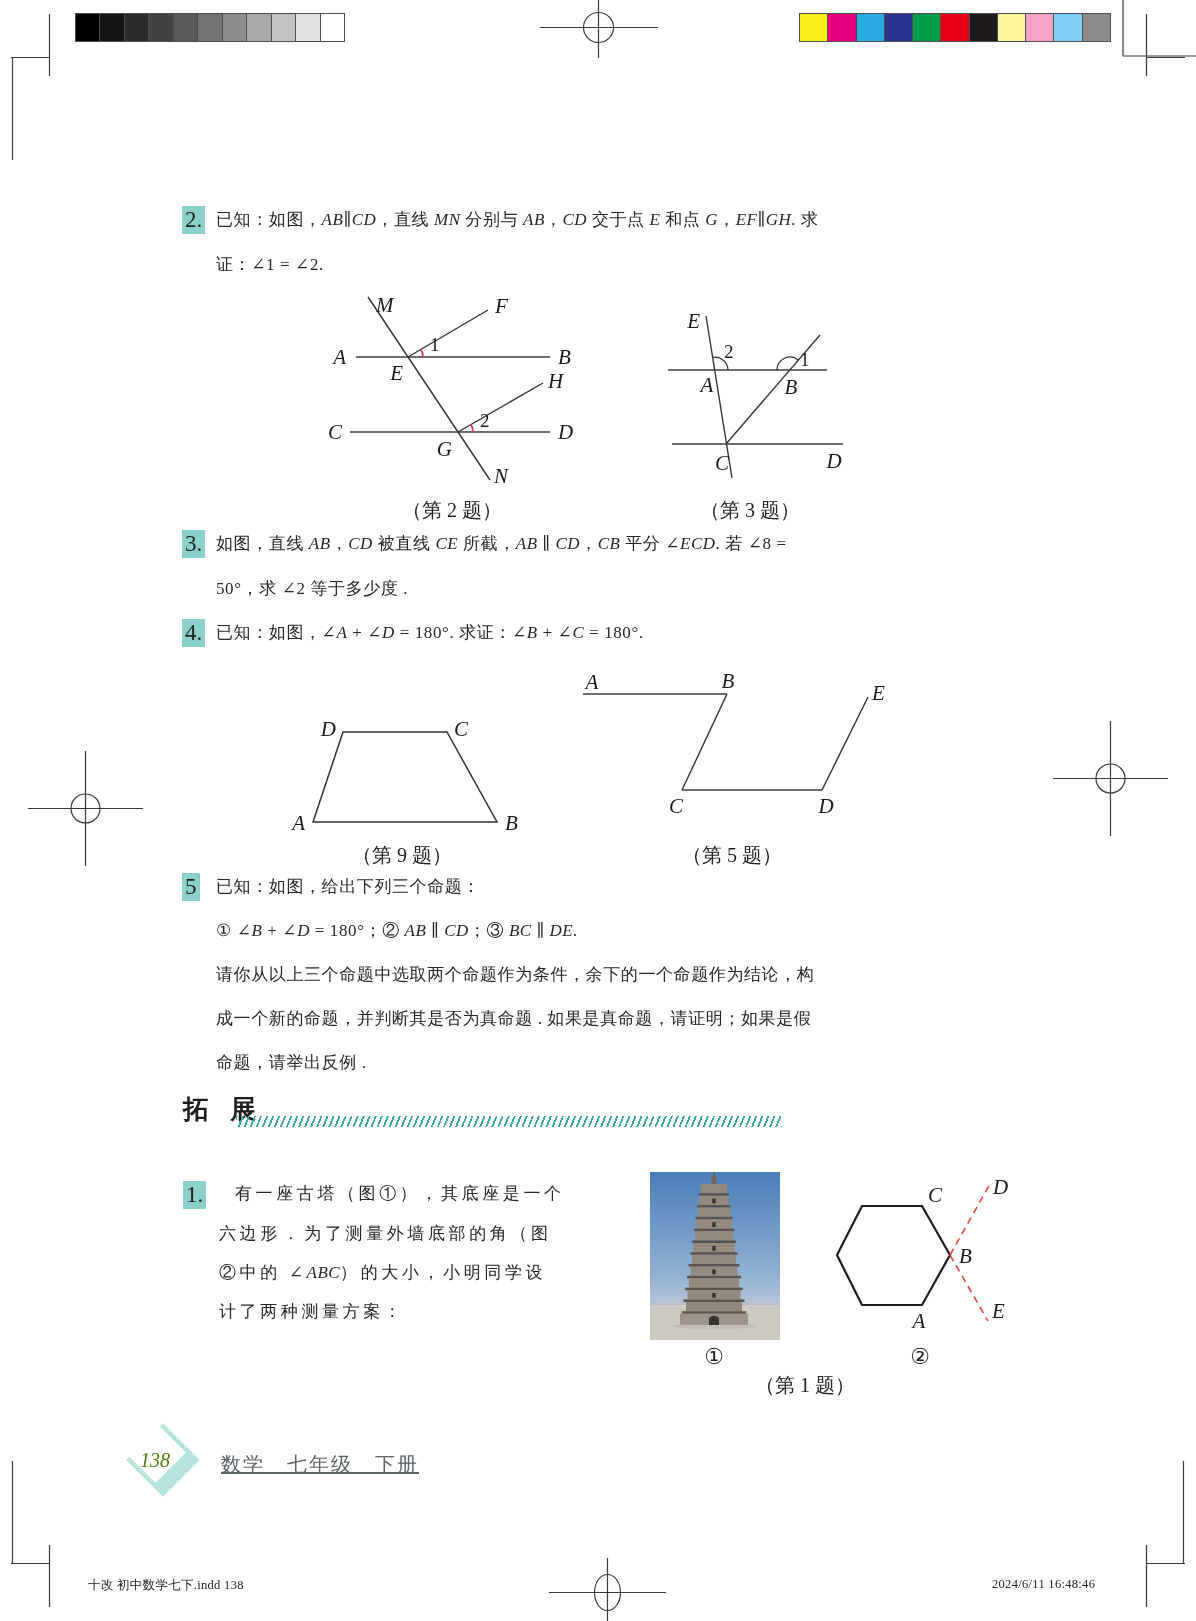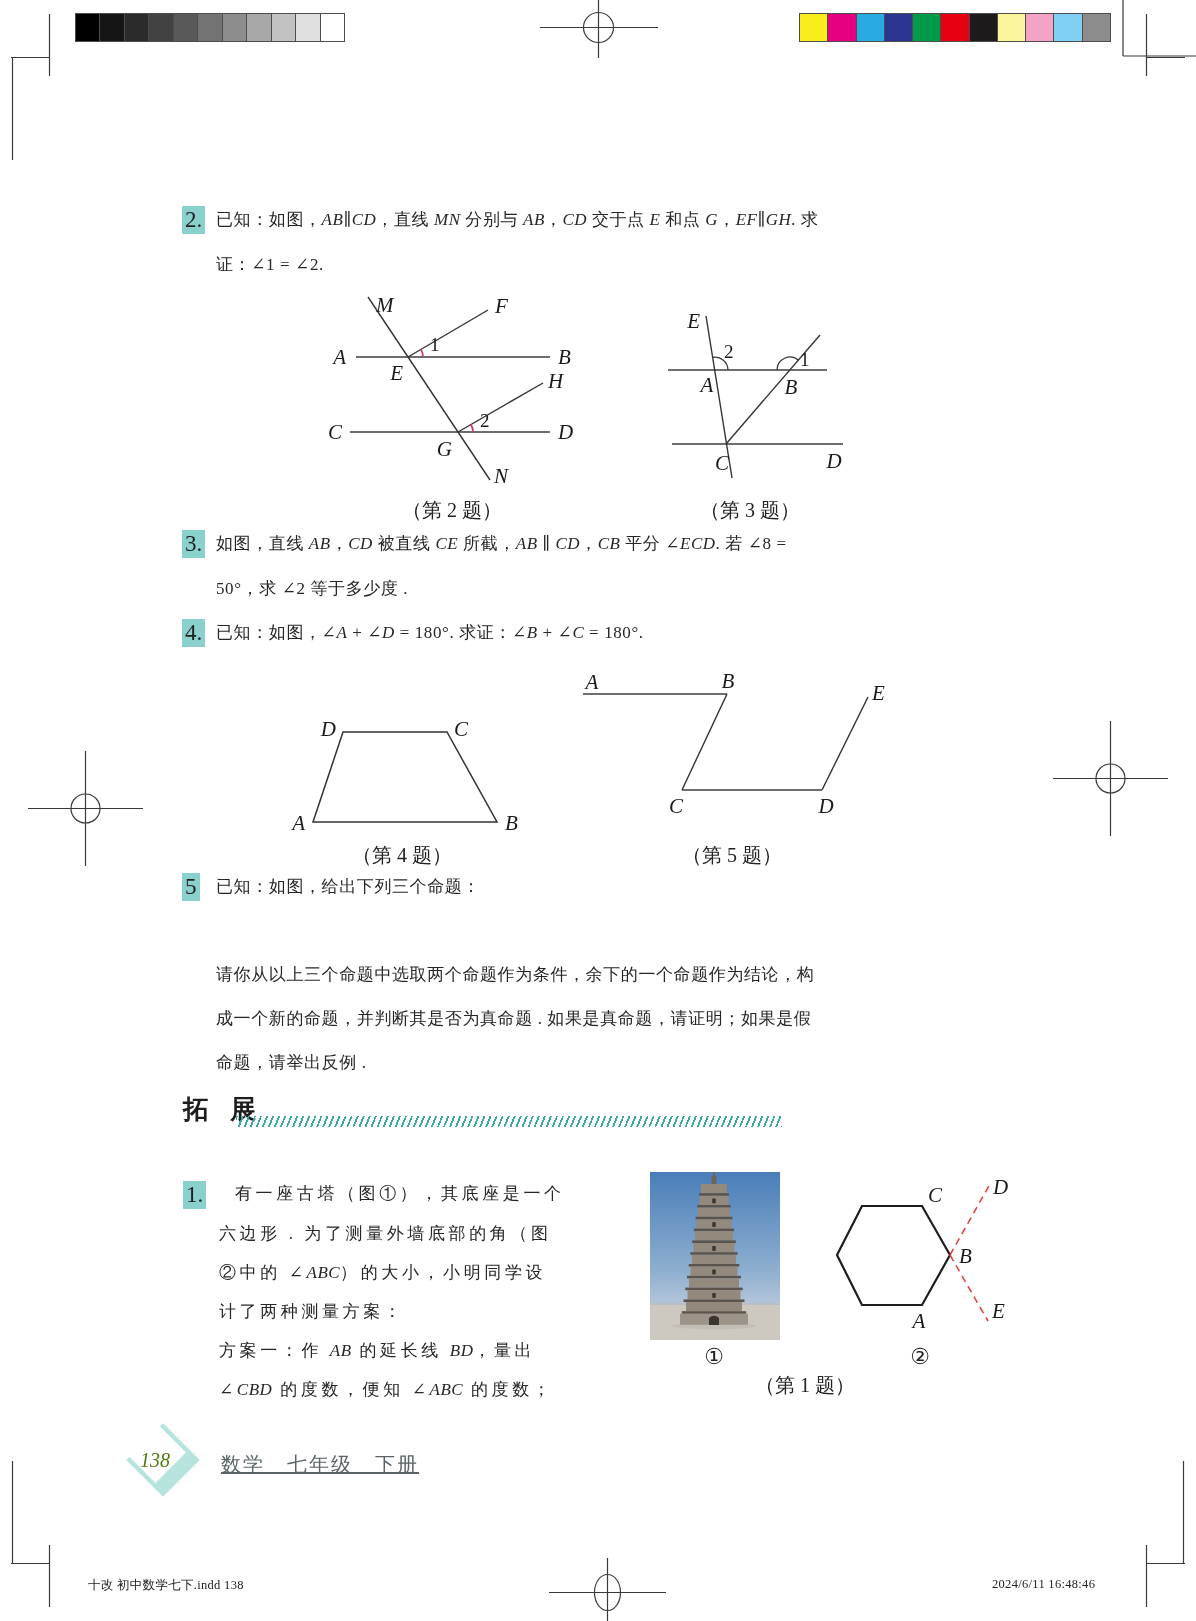--- a/index.html
+++ b/index.html
@@ -177,39 +177,38 @@
       <line x1="727" y1="694" x2="682" y2="790"></line>
       <line x1="822" y1="790" x2="868" y2="697"></line>
     </g>
     <text class="lbl" x="592" y="689" text-anchor="middle">A</text>
     <text class="lbl" x="728" y="688" text-anchor="middle">B</text>
     <text class="lbl" x="676" y="813" text-anchor="middle">C</text>
     <text class="lbl" x="826" y="813" text-anchor="middle">D</text>
     <text class="lbl" x="872" y="700">E</text>
   </svg>
 
-  <div class="caption" style="left:342px;top:842px;width:120px;">（第 4 题）</div>
+  <div class="caption" style="left:342px;top:842px;width:120px;">（第 9 题）</div>
   <div class="caption" style="left:672px;top:842px;width:120px;">（第 5 题）</div>
 
   <div class="badge" style="left:182px;top:873px;">5</div>
   <div class="tline" style="left:216px;top:873px;"><span>已知：如图，给出下列三个命题：</span></div>
+  <div class="tline" style="left:216px;top:917px;"><span>① ∠</span><span class="it">B</span><span> + ∠</span><span class="it">D</span><span> = 180°；② </span><span class="it">AB ∥ CD</span><span>；③ </span><span class="it">BC ∥ DE.</span></div>
   <div class="tline" style="left:216px;top:961px;"><span>请你从以上三个命题中选取两个命题作为条件，余下的一个命题作为结论，构</span></div>
   <div class="tline" style="left:216px;top:1005px;"><span>成一个新的命题，并判断其是否为真命题 . 如果是真命题，请证明；如果是假</span></div>
   <div class="tline" style="left:216px;top:1049px;"><span>命题，请举出反例 .</span></div>
 
   <div class="ext-header" style="left:183px;top:1092px;">拓 展</div>
   <div class="hatch" style="left:236px;top:1116px;width:546px;"></div>
 
   <div class="badge" style="left:183px;top:1181px;">1.</div>
   <div class="tline ext-line" style="left:235px;top:1181px;font-family:Liberation Mono, monospace;"><span>有一座古塔（图①），其底座是一个</span></div>
   <div class="tline ext-line" style="left:219px;top:1220px;"><span>六边形 . 为了测量外墙底部的角（图</span></div>
   <div class="tline ext-line" style="left:219px;top:1259px;"><span>②中的 ∠</span><span class="it">ABC</span><span>）的大小，小明同学设</span></div>
   <div class="tline ext-line" style="left:219px;top:1298px;"><span>计了两种测量方案：</span></div>
-  <div class="tline ext-line" style="left:219px;top:1337px;"><span>方案一：作 </span><span class="it">AB</span><span> 的延长线 </span><span class="it">BD</span><span>，量出</span></div>
-  <div class="tline ext-line" style="left:219px;top:1376px;"><span>∠</span><span class="it">CBD</span><span> 的度数，便知 ∠</span><span class="it">ABC</span><span> 的度数；</span></div>
 
   <svg class="fig" style="left:650px;top:1172px;" width="130" height="168" viewBox="0 0 130 168">
     <defs>
       <linearGradient id="sky" x1="0" y1="0" x2="0" y2="1">
         <stop offset="0" stop-color="#4a7db9"></stop>
           <stop offset="0.75" stop-color="#8fafd0"></stop>
           <stop offset="1" stop-color="#b5c6da"></stop>
       </linearGradient>
       <g id="tier">
         <rect x="-0.5" y="0" width="1" height="9.2" fill="#93897d"></rect>

